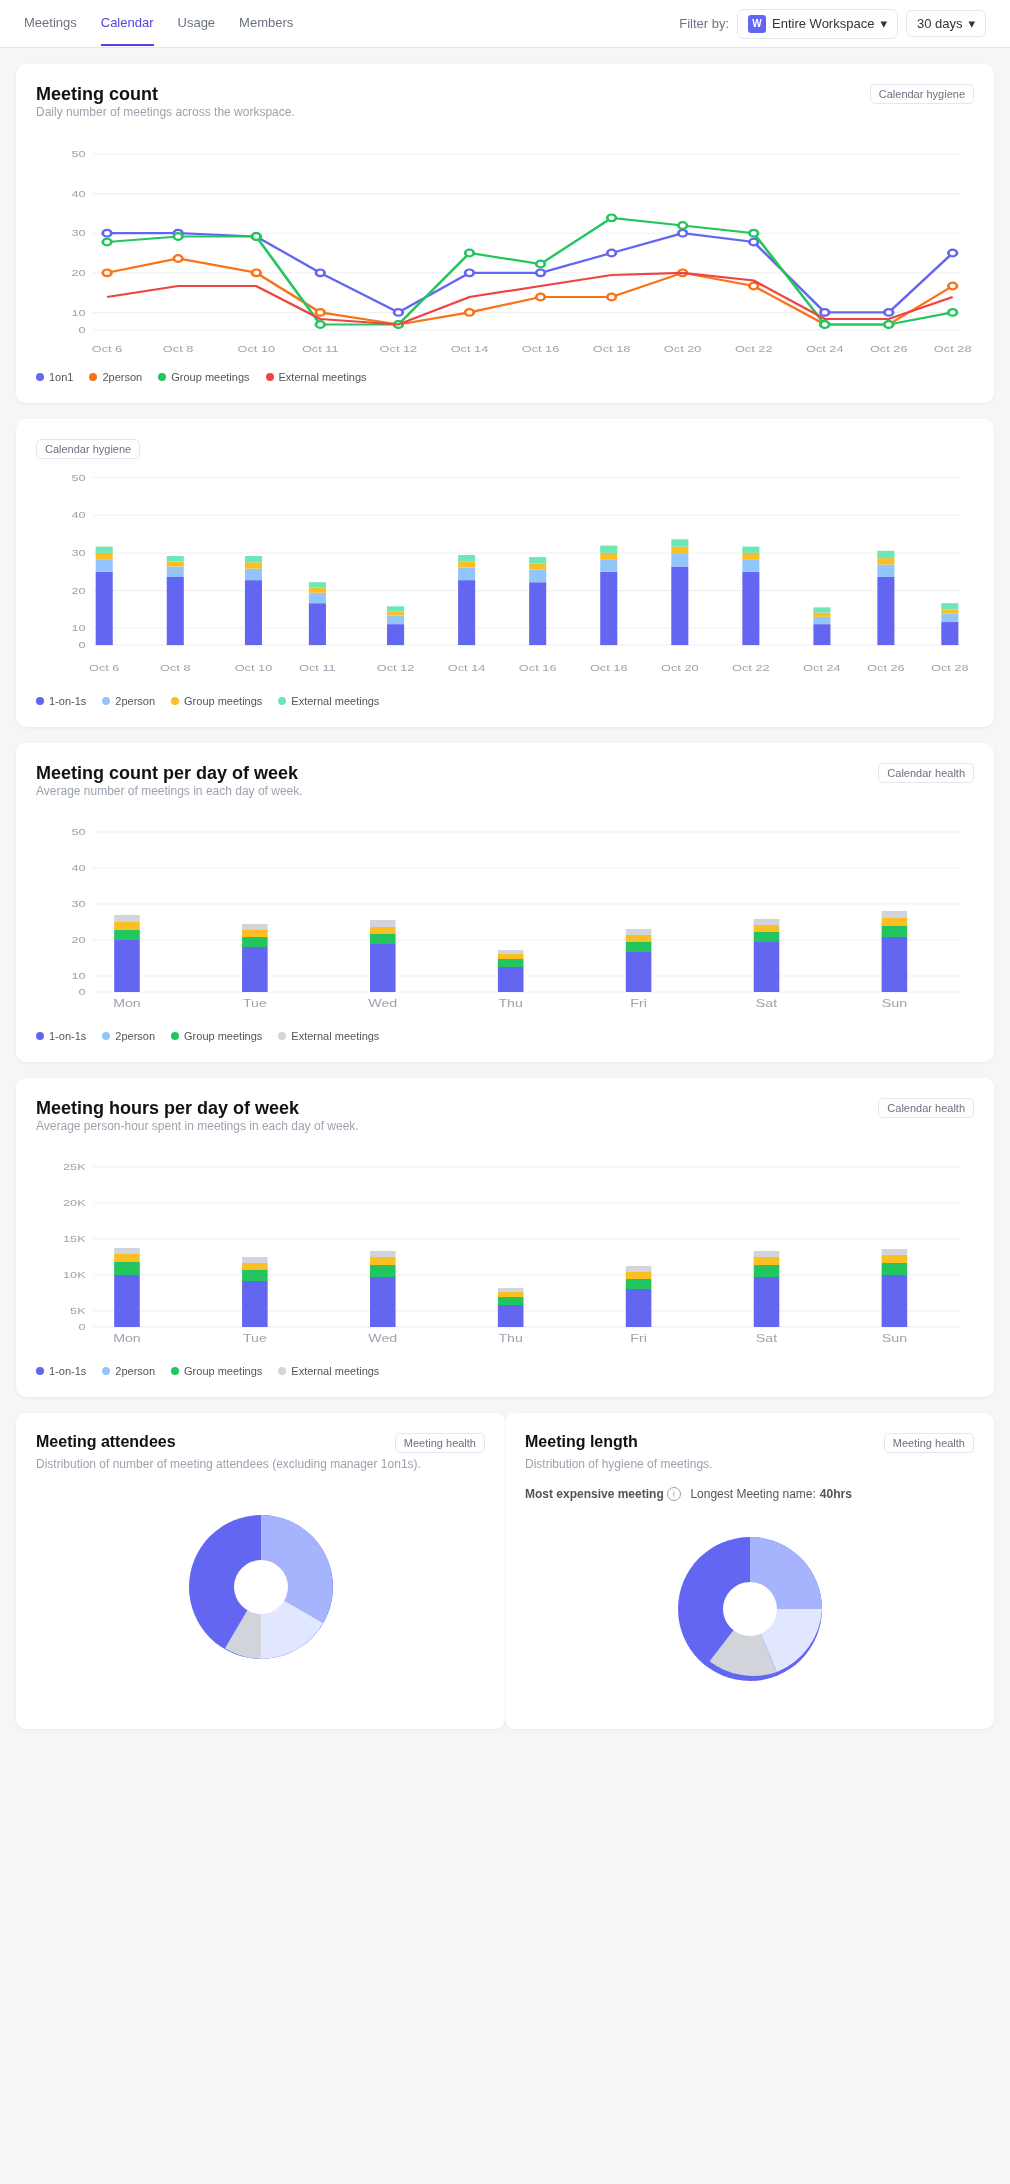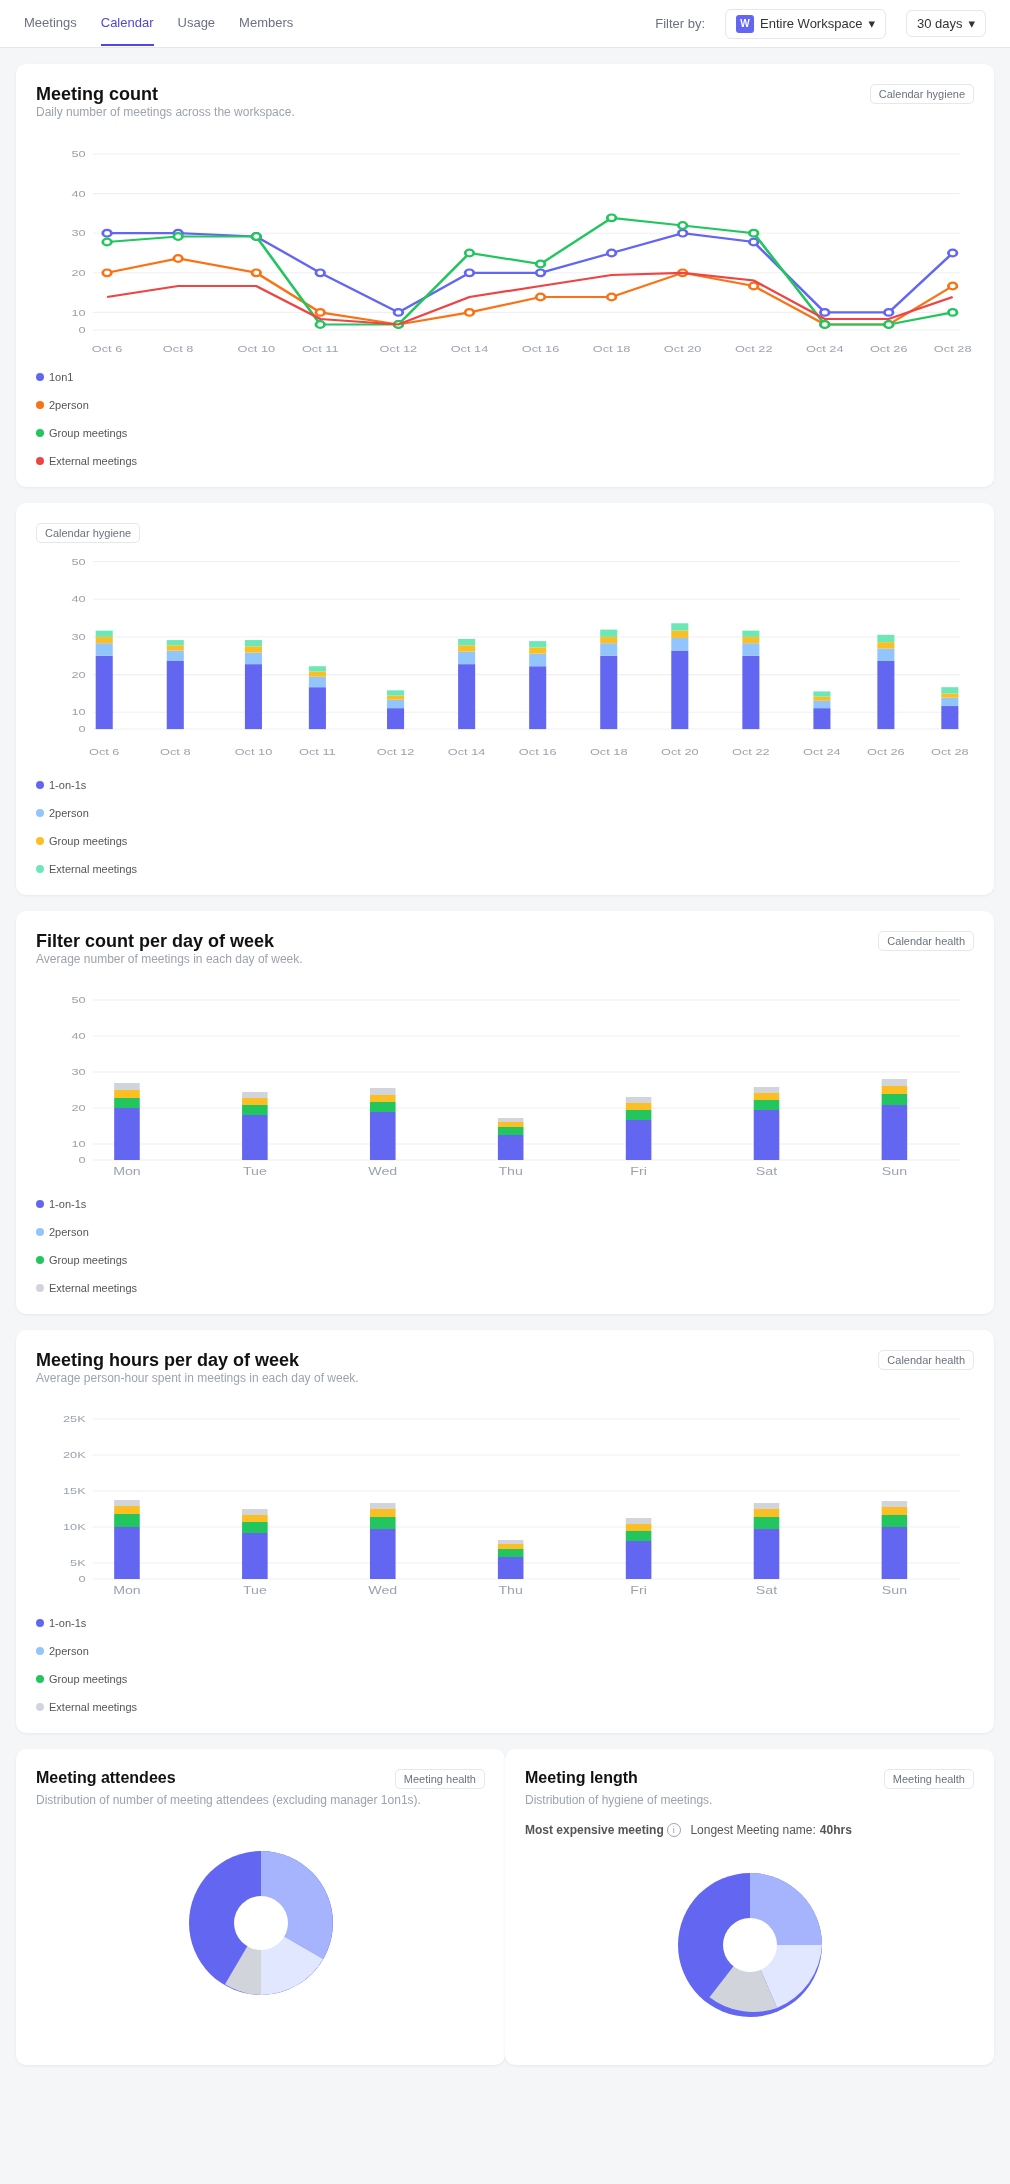--- a/index.html
+++ b/index.html
@@ -1,34 +1,34 @@
 <!DOCTYPE html>
 <html><head>
   <meta charset="utf-8">
   <style>
     * { box-sizing: border-box; margin: 0; padding: 0; }
     body { font-family: -apple-system, BlinkMacSystemFont, 'Segoe UI', sans-serif; background: #f5f6f8; color: #333; font-size: 13px; }
 
     .top-nav { background: #fff; border-bottom: 1px solid #e5e7eb; padding: 0 24px; display: flex; align-items: center; gap: 24px; height: 48px; }
     .nav-item { font-size: 13px; color: #6b7280; cursor: pointer; padding: 14px 0; border-bottom: 2px solid transparent; text-align: center; }
     .nav-item.active { color: #4f46e5; border-bottom: 2px solid #4f46e5; font-weight: 500; }
-    .filter-area { margin-left: auto; display: flex; align-items: center; gap: 20px; }
+    .filter-area { margin-left: auto; display: flex; align-items: center; gap: 8px; }
     .filter-label { color: #6b7280; font-size: 13px; }
     .filter-select { display: flex; align-items: center; gap: 6px; border: 1px solid #e5e7eb; border-radius: 6px; padding: 5px 10px; background: #fff; cursor: pointer; font-size: 13px; }
     .filter-select .ws-icon { width: 18px; height: 18px; background: #6366f1; border-radius: 3px; color: #fff; display: flex; align-items: center; justify-content: center; font-size: 10px; font-weight: bold; }
 
     .content { padding: 16px; display: flex; flex-direction: column; gap: 16px; }
 
     .card { background: #fff; border-radius: 10px; padding: 20px; box-shadow: 0 1px 3px rgba(0,0,0,0.06); }
     .card-header { display: flex; align-items: flex-start; justify-content: space-between; margin-bottom: 4px; }
     .card-title { font-size: 18px; font-weight: 700; color: #111; }
     .card-subtitle { font-size: 12px; color: #9ca3af; margin-bottom: 16px; }
     .badge { font-size: 11px; color: #6b7280; border: 1px solid #e5e7eb; border-radius: 5px; padding: 3px 8px; white-space: nowrap; }
 
-    .legend { display: flex; gap: 16px; flex-wrap: wrap; margin-top: 8px; flex-direction: column; }
+    .legend { display: flex; gap: 16px; flex-wrap: wrap; margin-top: 8px; }
     .legend-item { display: flex; align-items: center; gap: 5px; font-size: 11px; color: #555; }
     .dot { width: 8px; height: 8px; border-radius: 50%; display: inline-block; }
 
     
     .chart-container { position: relative; width: 100%; height: 220px; margin: 8px 0; }
     svg.chart { width: 100%; height: 100%; }
 
     
     .bar-chart-container { position: relative; width: 100%; height: 220px; margin: 8px 0; }
 
@@ -297,21 +297,21 @@
       <div class="legend-item">
         <span class="dot" style="background:#6ee7b7"></span>
         <span>External meetings</span>
       </div>
     </div>
   </div>
 
   <div class="card">
     <div class="card-header">
       <div>
-        <div class="card-title">Filter count per day of week</div>
+        <div class="card-title">Meeting count per day of week</div>
         <div class="card-subtitle">Average number of meetings in each day of week.</div>
       </div>
       <span class="badge">Calendar health</span>
     </div>
 
     <div class="dow-chart-container">
       <svg viewBox="0 0 660 200" width="100%" height="100%" preserveAspectRatio="none">
 
         <line x1="40" y1="10" x2="650" y2="10" stroke="#f0f0f0" stroke-width="1"></line>
         <line x1="40" y1="46" x2="650" y2="46" stroke="#f0f0f0" stroke-width="1"></line>

